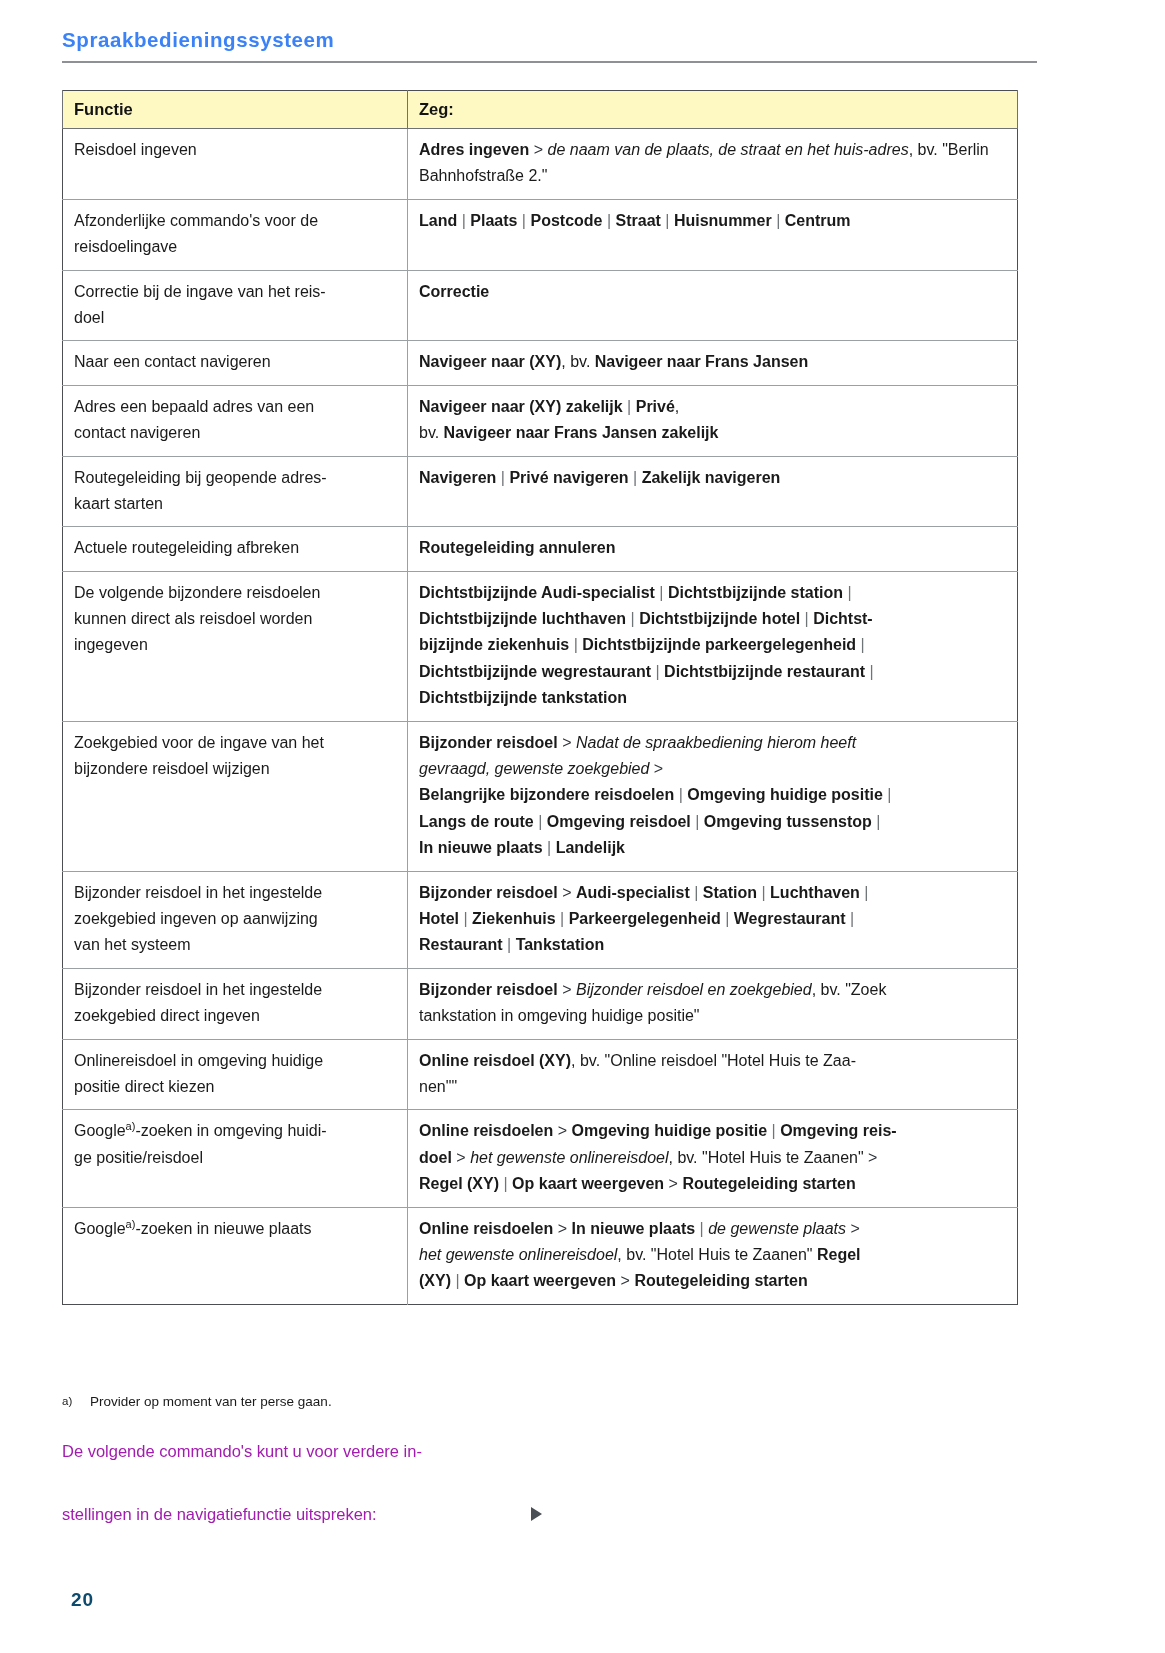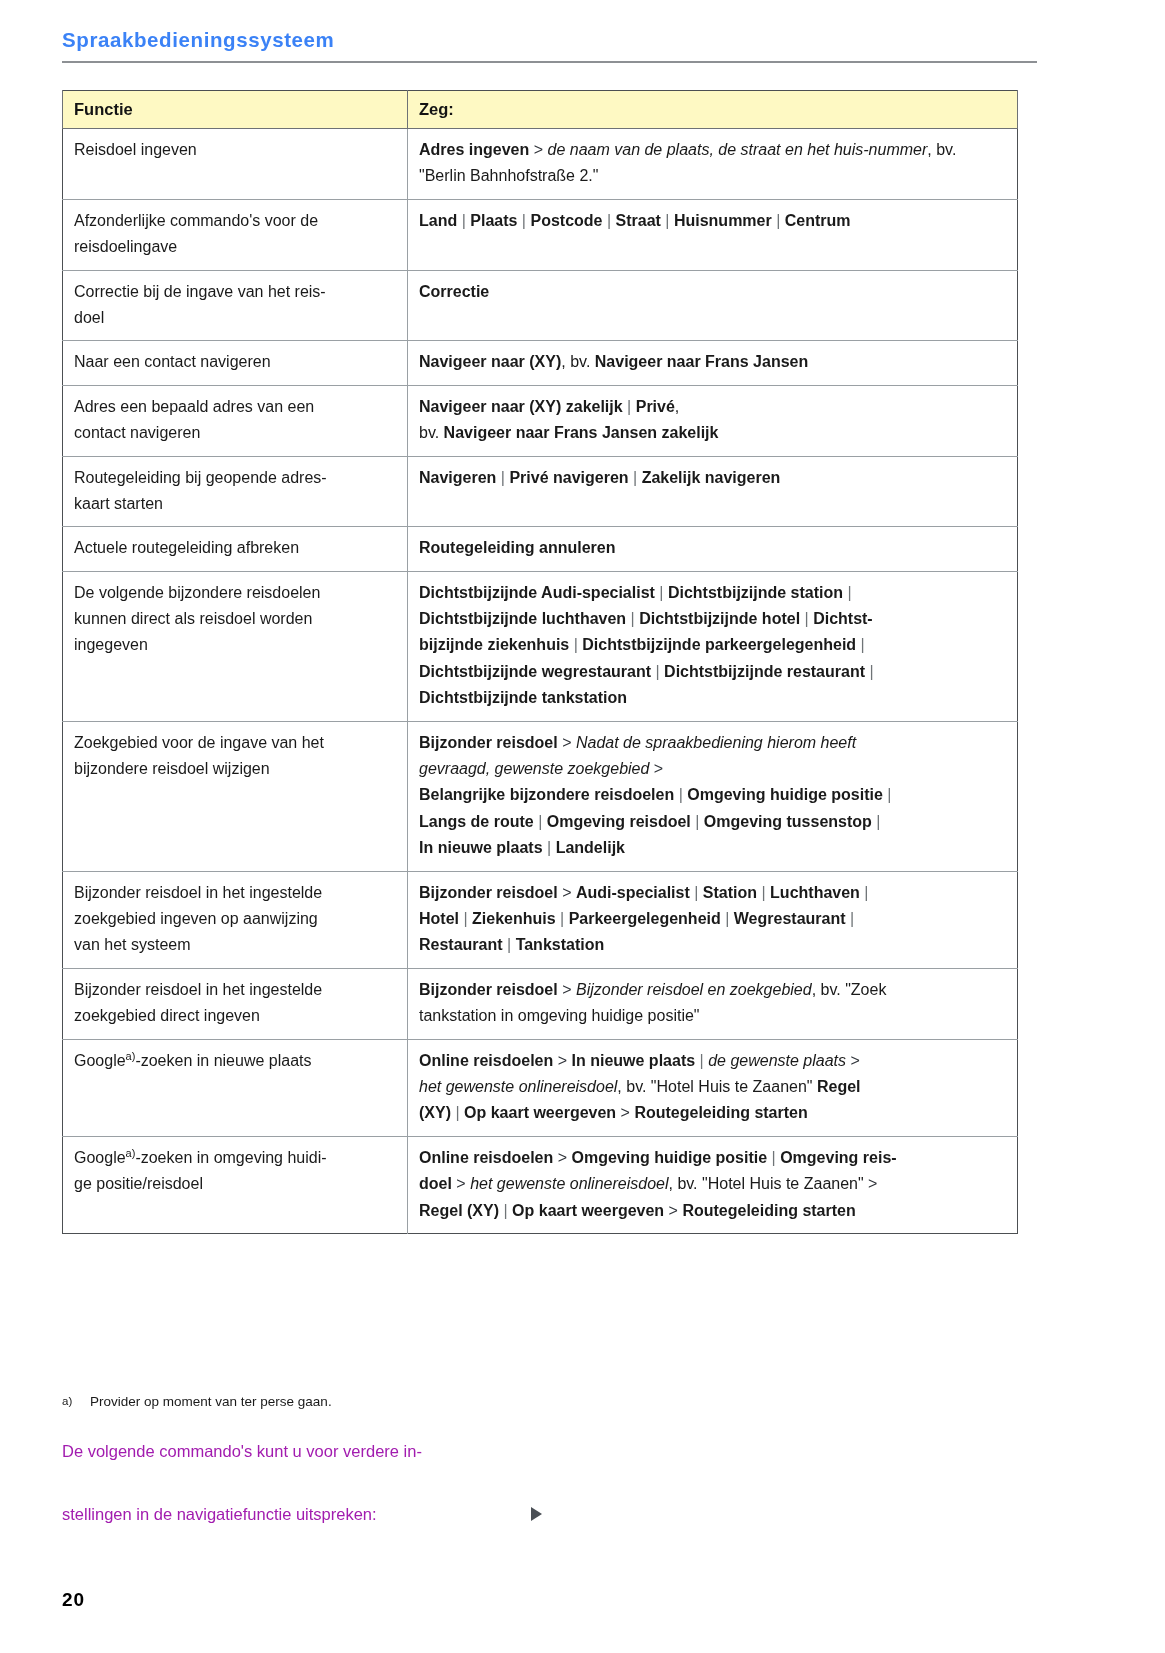--- a/index.html
+++ b/index.html
@@ -130,26 +130,26 @@
     width: 0; height: 0;
     border-left: 11px solid #4a4f55;
     border-top: 7px solid transparent;
     border-bottom: 7px solid transparent;
     margin-left: 14px;
     flex: 0 0 auto;
   }
   
   .page-number {
     position: absolute;
-    left: 62px;
+    left: 71px;
     bottom: 42px;
     font-size: 19px;
     font-weight: bold;
     letter-spacing: 1px;
-    color: #000000;
+    color: #0c4a6e;
   }
 </style>
 </head>
 <body>
 
 <div class="page">
 
   <div class="doc-header">
     <div class="doc-title">Spraakbedieningssysteem</div>
     <div class="header-rule"></div>
@@ -168,21 +168,21 @@
     </thead>
     <tbody>
 
       <tr>
         <td class="fn">
           <span style="display: block;">Reisdoel ingeven</span>
         </td>
         <td class="say">
           <b>Adres ingeven</b>
           <span class="arrow">&gt;</span>
-          <i>de naam van de plaats, de straat en het huis-</i><i>nummer</i><span>, bv. "Berlin Bahnhofstraße 2."</span>
+          <i>de naam van de plaats, de straat en het huis-</i><i>adres</i><span>, bv. "Berlin Bahnhofstraße 2."</span>
         </td>
       </tr>
 
       <tr>
         <td class="fn">
           <span style="display: block;">Afzonderlijke commando's voor de</span>
           <span style="display: block;">reisdoelingave</span>
         </td>
         <td class="say">
           <b>Land</b><span class="sep"> | </span><b>Plaats</b><span class="sep"> | </span><b>Postcode</b><span class="sep"> | </span><b>Straat</b><span class="sep"> | </span><b>Huisnummer</b><span class="sep"> | </span><b>Centrum</b>
@@ -292,51 +292,61 @@
           <span style="display: block;">zoekgebied direct ingeven</span>
         </td>
         <td class="say">
           <b>Bijzonder reisdoel</b>
           <span class="arrow">&gt;</span>
           <i>Bijzonder reisdoel en zoekgebied</i><span>, bv. "Zoek</span><br>
           <span>tankstation in omgeving huidige positie"</span>
         </td>
       </tr>
 
+      <tr>
+        <td class="fn">
+          <span style="display: block;">Onlinereisdoel in omgeving huidige</span>
+          <span style="display: block;">positie direct kiezen</span>
+        </td>
+        <td class="say">
+          <b>Online reisdoel (XY)</b><span>, bv. "Online reisdoel "Hotel Huis te Zaa-</span><br>
+          <span>nen""</span>
+        </td>
+      </tr>
+
+      <tr>
+        <td class="fn">
+          <span style="display: block;"><span>Google</span><sup class="fn-mark">a)</sup><span>-zoeken in omgeving huidi-</span></span>
+          <span style="display: block;">ge positie/reisdoel</span>
+        </td>
+        <td class="say">
+          <b>Online reisdoelen</b>
+          <span class="arrow">&gt;</span>
+          <b>Omgeving huidige positie</b><span class="sep"> | </span><b>Omgeving reis-</b><br>
+          <b>doel</b>
+          <span class="arrow">&gt;</span>
+          <i>het gewenste onlinereisdoel</i><span>, bv. "Hotel Huis te Zaanen"</span>
+          <span class="arrow">&gt;</span><br>
+          <b>Regel (XY)</b><span class="sep"> | </span><b>Op kaart weergeven</b>
+          <span class="arrow">&gt;</span>
+          <b>Routegeleiding starten</b>
+        </td>
+      </tr>
 
       <tr>
         <td class="fn">
           <span style="display: block;"><span>Google</span><sup class="fn-mark">a)</sup><span>-zoeken in nieuwe plaats</span></span>
         </td>
         <td class="say">
           <b>Online reisdoelen</b>
           <span class="arrow">&gt;</span>
           <b>In nieuwe plaats</b><span class="sep"> | </span><i>de gewenste plaats</i>
           <span class="arrow">&gt;</span><br>
           <i>het gewenste onlinereisdoel</i><span>, bv. "Hotel Huis te Zaanen" </span><b>Regel</b><br>
           <b>(XY)</b><span class="sep"> | </span><b>Op kaart weergeven</b>
-          <span class="arrow">&gt;</span>
-          <b>Routegeleiding starten</b>
-        </td>
-      </tr>
-
-      <tr>
-        <td class="fn">
-          <span style="display: block;"><span>Google</span><sup class="fn-mark">a)</sup><span>-zoeken in omgeving huidi-</span></span>
-          <span style="display: block;">ge positie/reisdoel</span>
-        </td>
-        <td class="say">
-          <b>Online reisdoelen</b>
-          <span class="arrow">&gt;</span>
-          <b>Omgeving huidige positie</b><span class="sep"> | </span><b>Omgeving reis-</b><br>
-          <b>doel</b>
-          <span class="arrow">&gt;</span>
-          <i>het gewenste onlinereisdoel</i><span>, bv. "Hotel Huis te Zaanen"</span>
-          <span class="arrow">&gt;</span><br>
-          <b>Regel (XY)</b><span class="sep"> | </span><b>Op kaart weergeven</b>
           <span class="arrow">&gt;</span>
           <b>Routegeleiding starten</b>
         </td>
       </tr>
 
     </tbody>
   </table>
 
   <div class="footnote" id="footnote-block" style="top: 1393px;">
     <span class="mark"><sup>a)</sup></span><span class="ftext">Provider op moment van ter perse gaan.</span>

